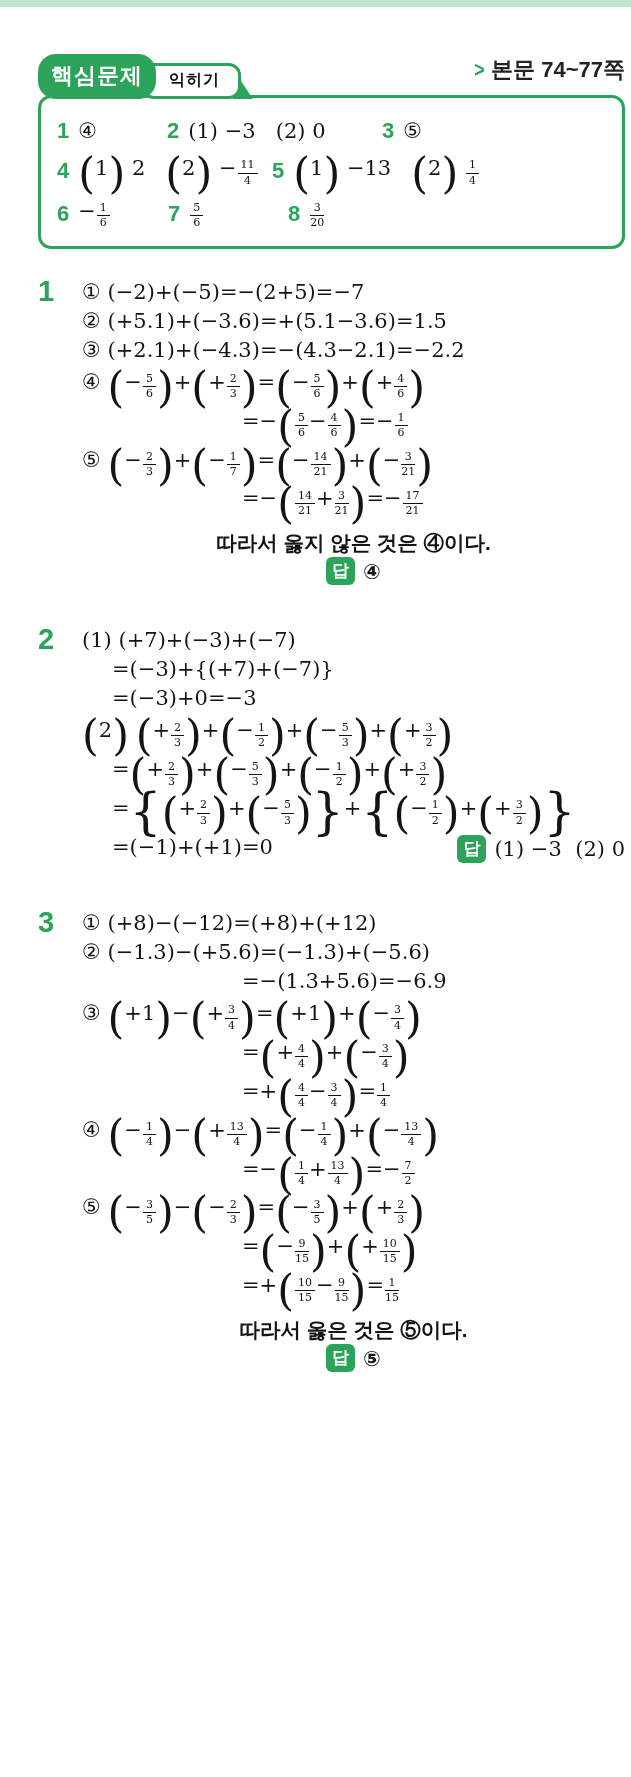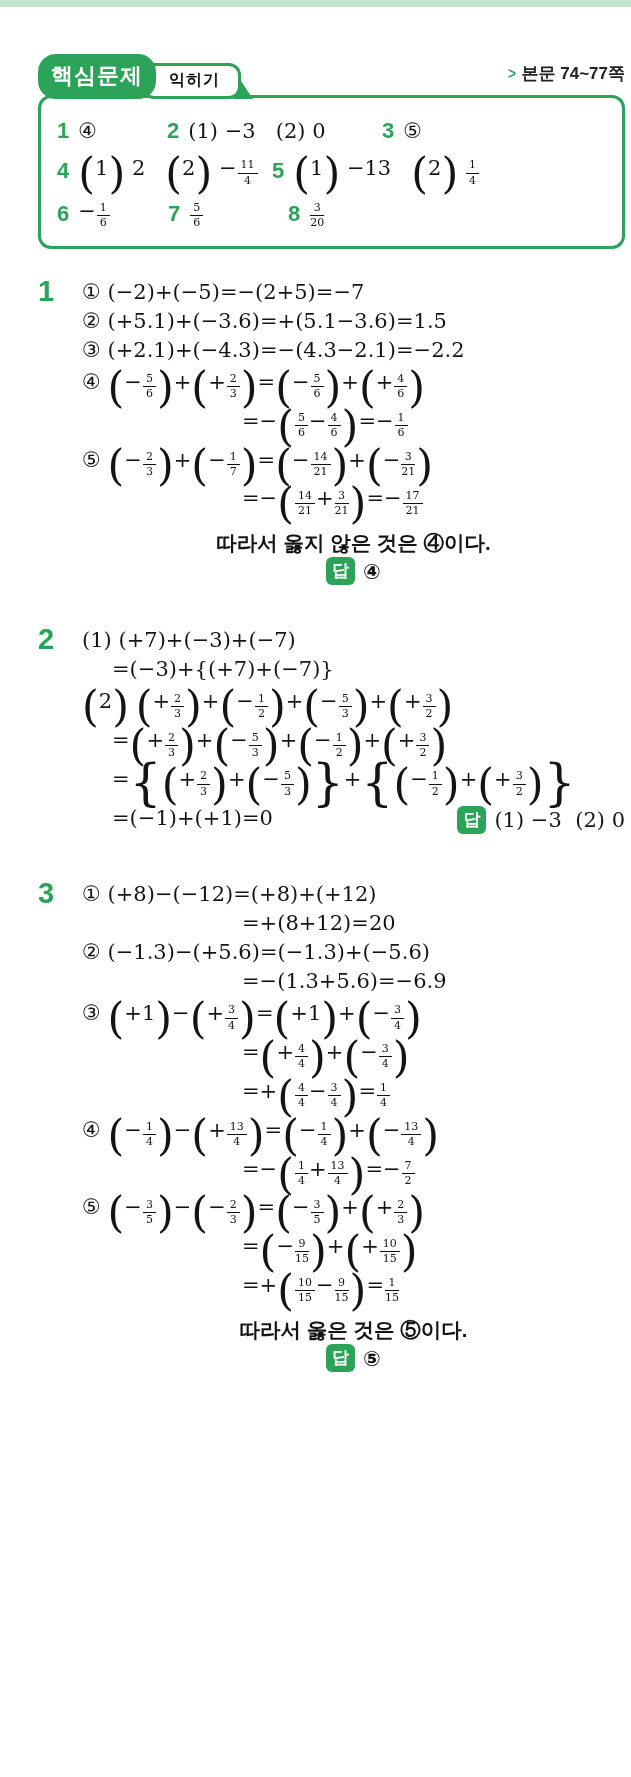--- a/index.html
+++ b/index.html
@@ -21,21 +21,21 @@
   }
   .tab-sub {
     background:#fff; border:3px solid var(--accent); border-radius:12px;
     margin-left:-14px; padding:4px 18px 5px 24px; font-weight:800; font-size:16px;
     color:#111; position:relative; z-index:2; letter-spacing:1px;
   }
   .tab-tail {
     width:20px; height:30px; background:var(--accent); margin-left:-8px;
     clip-path:polygon(0 0, 100% 100%, 0 100%); position:relative; z-index:1;
   }
-  .ref { position:absolute; right:0; bottom:10px; font-size:17px; color:#222; font-weight:600; }
+  .ref { position:absolute; right:0; bottom:10px; font-size:22px; color:#222; font-weight:600; }
   .ref-arrow { color:var(--accent); font-weight:900; margin-right:5px; display:inline-block; transform:scaleX(.8); }
 
   
   .ansbox {
     margin:0 6px 0 38px; border:3px solid var(--accent); border-radius:13px;
     padding:20px 10px 12px 16px; position:relative; z-index:1; background:#fff;
   }
   .ansrow { display:flex; align-items:center; margin-bottom:12px; }
   .ansrow:last-child { margin-bottom:4px; }
   .anscell { display:flex; align-items:center; }
@@ -154,37 +154,37 @@
             <span class="ansval">④</span>
           </span>
         </div>
       </div>
     </div>
     <div class="problem">
       <div class="pnum">2</div>
       <div class="plines">
         <div class="mline ind0"><span class="paren">(</span>1<span class="paren">)</span> <span class="paren">(</span>+7<span class="paren">)</span>+<span class="paren">(</span>−3<span class="paren">)</span>+<span class="paren">(</span>−7<span class="paren">)</span></div>
         <div class="mline ind1">=<span class="paren">(</span>−3<span class="paren">)</span>+<span class="brace">{</span><span class="paren">(</span>+7<span class="paren">)</span>+<span class="paren">(</span>−7<span class="paren">)</span><span class="brace">}</span></div>
+        <div class="mline ind1">=<span class="paren">(</span>−3<span class="paren">)</span>+0=−3</div>
         <div class="mline ind0 hasfrac"><span class="paren">(</span>2<span class="paren">)</span> <span class="paren">(</span>+<span class="frac"><span class="num">2</span><span class="den">3</span></span><span class="paren">)</span>+<span class="paren">(</span>−<span class="frac"><span class="num">1</span><span class="den">2</span></span><span class="paren">)</span>+<span class="paren">(</span>−<span class="frac"><span class="num">5</span><span class="den">3</span></span><span class="paren">)</span>+<span class="paren">(</span>+<span class="frac"><span class="num">3</span><span class="den">2</span></span><span class="paren">)</span></div>
         <div class="mline ind1 hasfrac">=<span class="paren">(</span>+<span class="frac"><span class="num">2</span><span class="den">3</span></span><span class="paren">)</span>+<span class="paren">(</span>−<span class="frac"><span class="num">5</span><span class="den">3</span></span><span class="paren">)</span>+<span class="paren">(</span>−<span class="frac"><span class="num">1</span><span class="den">2</span></span><span class="paren">)</span>+<span class="paren">(</span>+<span class="frac"><span class="num">3</span><span class="den">2</span></span><span class="paren">)</span></div>
         <div class="mline ind1 hasfrac">=<span class="brace">{</span><span class="paren">(</span>+<span class="frac"><span class="num">2</span><span class="den">3</span></span><span class="paren">)</span>+<span class="paren">(</span>−<span class="frac"><span class="num">5</span><span class="den">3</span></span><span class="paren">)</span><span class="brace">}</span>+<span class="brace">{</span><span class="paren">(</span>−<span class="frac"><span class="num">1</span><span class="den">2</span></span><span class="paren">)</span>+<span class="paren">(</span>+<span class="frac"><span class="num">3</span><span class="den">2</span></span><span class="paren">)</span><span class="brace">}</span></div>
         <div class="mline ind1 withans">
           <span class="mathtxt">=<span class="paren">(</span>−1<span class="paren">)</span>+<span class="paren">(</span>+1<span class="paren">)</span>=0</span>
           <span class="ansgroup">
             <span class="ansbadge">답</span>
             <span class="ansval"><span class="paren">(</span>1<span class="paren">)</span> −3&nbsp;&nbsp;<span class="paren">(</span>2<span class="paren">)</span> 0</span>
           </span>
         </div>
       </div>
     </div>
     <div class="problem">
       <div class="pnum">3</div>
       <div class="plines">
         <div class="mline ind0">① <span class="paren">(</span>+8<span class="paren">)</span>−<span class="paren">(</span>−12<span class="paren">)</span>=<span class="paren">(</span>+8<span class="paren">)</span>+<span class="paren">(</span>+12<span class="paren">)</span></div>
-        <div class="mline ind2">=+<span class="paren">(</span>8+12<span class="paren">)</span>=20</div>
         <div class="mline ind0">② <span class="paren">(</span>−1.3<span class="paren">)</span>−<span class="paren">(</span>+5.6<span class="paren">)</span>=<span class="paren">(</span>−1.3<span class="paren">)</span>+<span class="paren">(</span>−5.6<span class="paren">)</span></div>
         <div class="mline ind2">=−<span class="paren">(</span>1.3+5.6<span class="paren">)</span>=−6.9</div>
         <div class="mline ind0 hasfrac">③ <span class="paren">(</span>+1<span class="paren">)</span>−<span class="paren">(</span>+<span class="frac"><span class="num">3</span><span class="den">4</span></span><span class="paren">)</span>=<span class="paren">(</span>+1<span class="paren">)</span>+<span class="paren">(</span>−<span class="frac"><span class="num">3</span><span class="den">4</span></span><span class="paren">)</span></div>
         <div class="mline ind2 hasfrac">=<span class="paren">(</span>+<span class="frac"><span class="num">4</span><span class="den">4</span></span><span class="paren">)</span>+<span class="paren">(</span>−<span class="frac"><span class="num">3</span><span class="den">4</span></span><span class="paren">)</span></div>
         <div class="mline ind2 hasfrac">=+<span class="paren">(</span><span class="frac"><span class="num">4</span><span class="den">4</span></span>−<span class="frac"><span class="num">3</span><span class="den">4</span></span><span class="paren">)</span>=<span class="frac"><span class="num">1</span><span class="den">4</span></span></div>
         <div class="mline ind0 hasfrac">④ <span class="paren">(</span>−<span class="frac"><span class="num">1</span><span class="den">4</span></span><span class="paren">)</span>−<span class="paren">(</span>+<span class="frac"><span class="num">13</span><span class="den">4</span></span><span class="paren">)</span>=<span class="paren">(</span>−<span class="frac"><span class="num">1</span><span class="den">4</span></span><span class="paren">)</span>+<span class="paren">(</span>−<span class="frac"><span class="num">13</span><span class="den">4</span></span><span class="paren">)</span></div>
         <div class="mline ind2 hasfrac">=−<span class="paren">(</span><span class="frac"><span class="num">1</span><span class="den">4</span></span>+<span class="frac"><span class="num">13</span><span class="den">4</span></span><span class="paren">)</span>=−<span class="frac"><span class="num">7</span><span class="den">2</span></span></div>
         <div class="mline ind0 hasfrac">⑤ <span class="paren">(</span>−<span class="frac"><span class="num">3</span><span class="den">5</span></span><span class="paren">)</span>−<span class="paren">(</span>−<span class="frac"><span class="num">2</span><span class="den">3</span></span><span class="paren">)</span>=<span class="paren">(</span>−<span class="frac"><span class="num">3</span><span class="den">5</span></span><span class="paren">)</span>+<span class="paren">(</span>+<span class="frac"><span class="num">2</span><span class="den">3</span></span><span class="paren">)</span></div>
         <div class="mline ind2 hasfrac">=<span class="paren">(</span>−<span class="frac"><span class="num">9</span><span class="den">15</span></span><span class="paren">)</span>+<span class="paren">(</span>+<span class="frac"><span class="num">10</span><span class="den">15</span></span><span class="paren">)</span></div>
         <div class="mline ind2 hasfrac">=+<span class="paren">(</span><span class="frac"><span class="num">10</span><span class="den">15</span></span>−<span class="frac"><span class="num">9</span><span class="den">15</span></span><span class="paren">)</span>=<span class="frac"><span class="num">1</span><span class="den">15</span></span></div>

